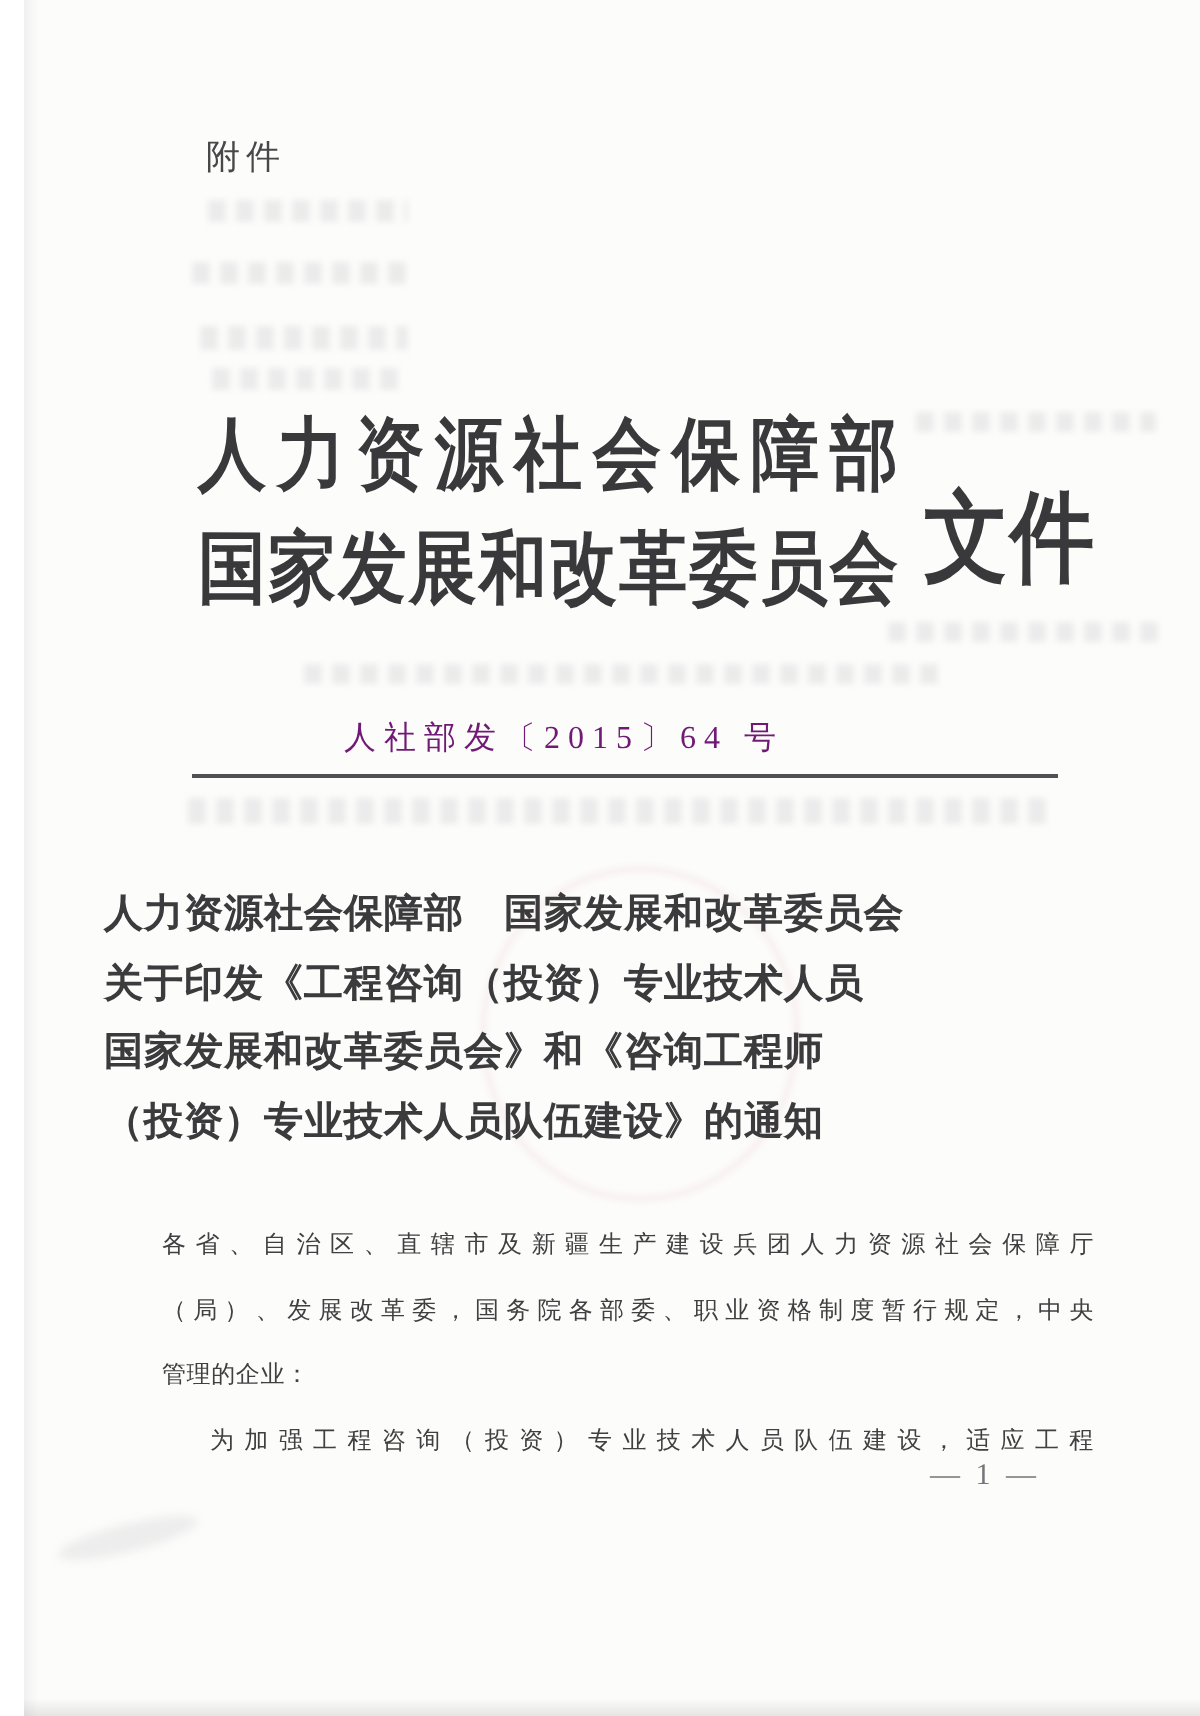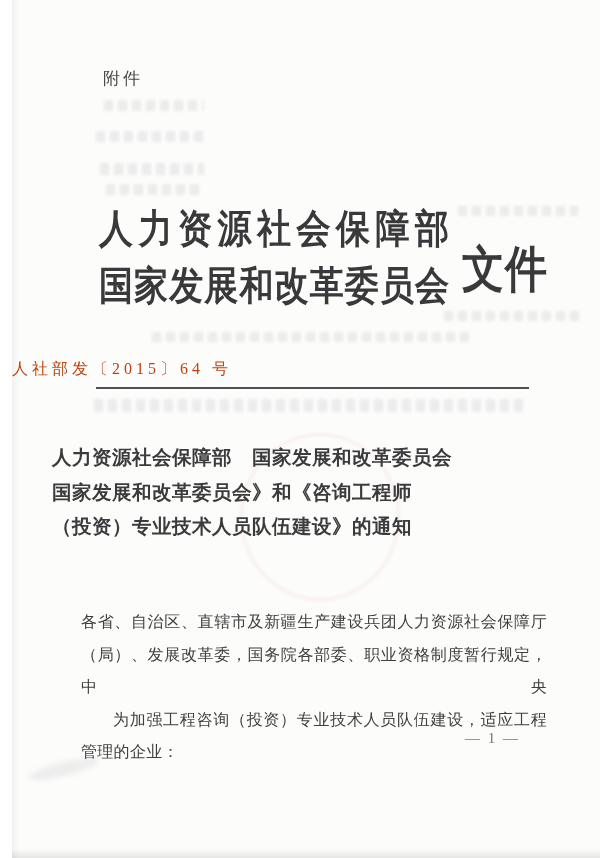--- a/index.html
+++ b/index.html
@@ -32,35 +32,35 @@
     white-space:nowrap;
   }
   .agency-line{text-align-last:justify;display:block;width:350px;white-space:normal;}
   .doc-word{
     position:absolute;left:450px;top:236px;
     font-size:42px;font-weight:700;letter-spacing:1px;color:#39393b;
     transform:scaleY(1.18);transform-origin:top left;
   }
   .doc-number{
     position:absolute;left:0;top:359px;width:540px;
-    text-align:left;font-size:16px;letter-spacing:4px;color:#c2410c;
+    text-align:center;font-size:16px;letter-spacing:4px;color:#701a75;
   }
   .rule{
     position:absolute;left:84px;top:387px;width:433px;height:2px;
     background:var(--rule);
   }
   .title{
     position:absolute;left:40px;top:441px;width:520px;
     text-align:left;font-weight:700;
     font-size:19.5px;line-height:34.5px;letter-spacing:0.5px;
     color:#3b3b3d;
   }
   .body-block{
     position:absolute;left:69px;top:606px;width:466px;
-    font-size:16px;line-height:32.5px;letter-spacing:0.3px;
+    font-size:12px;line-height:32.5px;letter-spacing:0.3px;
     color:#404042;text-align:justify;
   }
   .jfull{text-align-last:justify;}
   .jleft{text-align-last:left;}
   .indent{text-indent:2em;}
   .page-number{
     position:absolute;top:730px;right:92px;
     font-size:15px;letter-spacing:2px;color:var(--page-number);
   }
   
@@ -118,26 +118,27 @@
     <span class="agency-line">国家发展和改革委员会</span>
   </div>
   <div class="doc-word">文件</div>
 
   <div class="doc-number">人社部发〔2015〕64 号</div>
 
   <div class="rule"></div>
 
   <div class="title">
     <div class="title-line">人力资源社会保障部　国家发展和改革委员会</div>
+    <div class="title-line">关于印发《工程咨询（投资）专业技术人员</div>
     <div class="title-line">国家发展和改革委员会》和《咨询工程师</div>
     <div class="title-line">（投资）专业技术人员队伍建设》的通知</div>
   </div>
 
   <div class="body-block">
     <div class="body-line jfull">各省、自治区、直辖市及新疆生产建设兵团人力资源社会保障厅</div>
     <div class="body-line jfull">（局）、发展改革委，国务院各部委、职业资格制度暂行规定，中央</div>
+    <div class="body-line jleft">管理的企业：</div>
     <div class="body-line jfull indent">为加强工程咨询（投资）专业技术人员队伍建设，适应工程</div>
-    <div class="body-line jleft">管理的企业：</div>
   </div>
 
   <div class="page-number">— 1 —</div>
 
 </div>
 
 </body></html>

